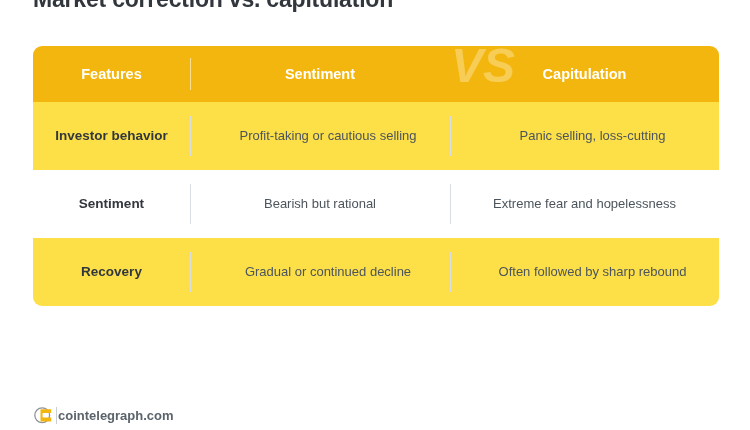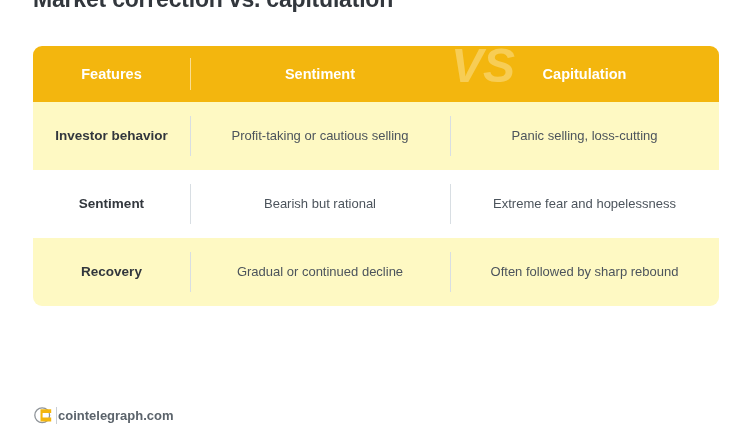--- a/index.html
+++ b/index.html
@@ -93,21 +93,21 @@
     font-style: italic;
     color: #f7cd55;
     line-height: 1;
     z-index: 1;
     pointer-events: none;
     user-select: none;
   }
 
   
   .row.body { height: 68px; background: #ffffff; }
-  .row.body.alt { background: #fef9c3; }
+  .row.body.alt { background: #fde047; gap: 8px; }
 
   .row.body .cell.c-feature {
     color: #32373d;
     font-size: 13.5px;
     font-weight: bold;
     line-height: 1.35;
   }
 
   .row.body .cell.c-mid,
   .row.body .cell.c-right {

